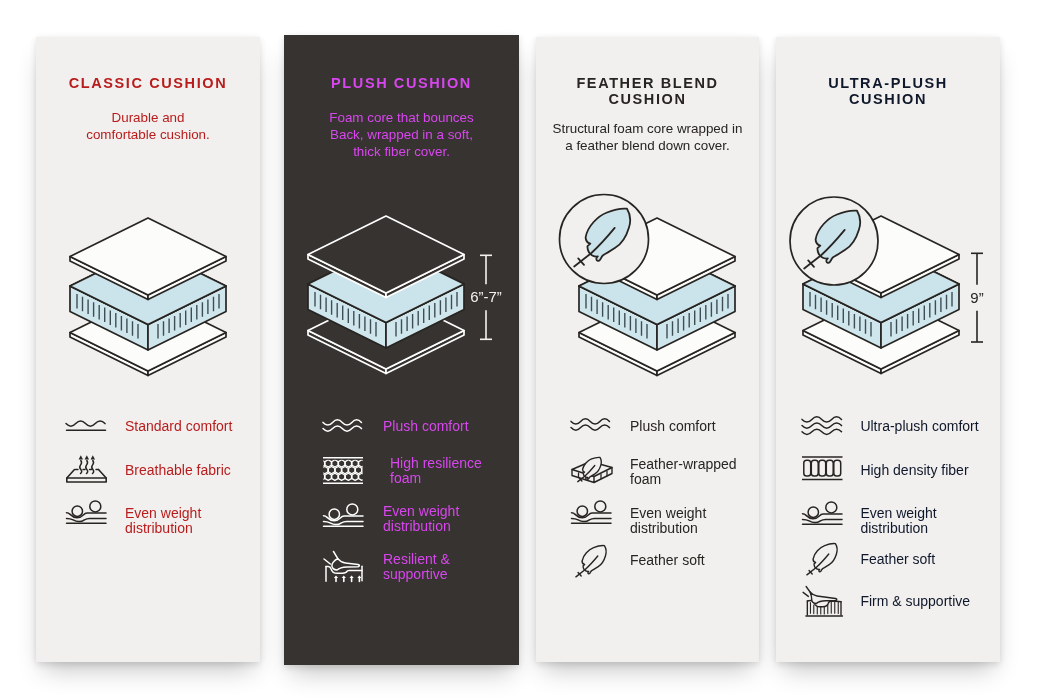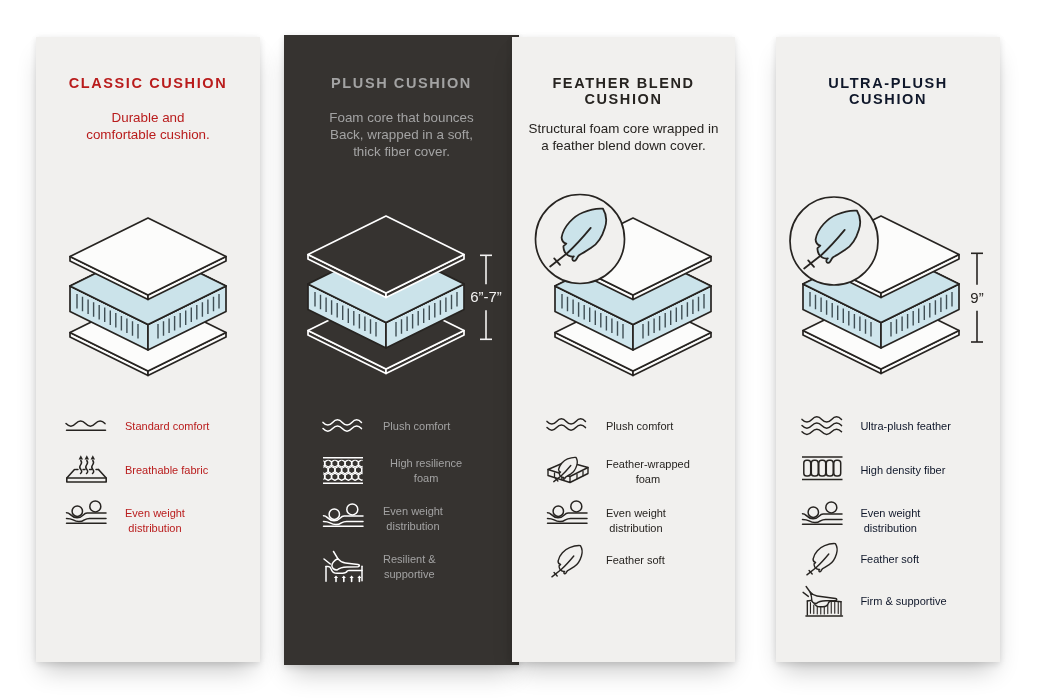--- a/index.html
+++ b/index.html
@@ -1,21 +1,21 @@
 <!DOCTYPE html>
 <html><head><meta charset="utf-8">
 <style>
 * { margin:0; padding:0; box-sizing:border-box; }
 body { width:1049px; height:700px; background:#ffffff; position:relative;
        font-family:"Liberation Sans", sans-serif; overflow:hidden; }
 .card { position:absolute; box-shadow: 0 3px 7px rgba(0,0,0,0.09), 0 14px 24px -7px rgba(0,0,0,0.24), 0 0 7px rgba(0,0,0,0.045); }
 .title { position:absolute; width:100%; text-align:center; font-weight:bold;
          font-size:14.5px; line-height:15.4px; letter-spacing:1.6px; }
 .desc  { position:absolute; width:100%; text-align:center; font-size:13.4px; line-height:17.2px; }
-.rtext { position:absolute; font-size:11px; line-height:15px; white-space:nowrap;text-align:center; }
+.rtext { position:absolute; font-size:14px; line-height:15px; white-space:nowrap; }
 svg    { position:absolute; overflow:visible; }
 </style></head>
 <body>
 <div class="card" style="left:36px;top:37px;width:224px;height:625px;background:#f1f0ee;color:#b91c1c">
 <div class="title" style="top:39.3px">CLASSIC CUSHION</div>
 <div class="desc" style="top:72.1px">Durable and<br>comfortable cushion.</div>
 <svg style="left:-8.5px;top:151.0px" width="250" height="195" viewBox="0 0 250 195">
 <path d="M42,144.5 L120,183.0 L120,187.5 L42,149.0 Z" fill="#fcfcfb" stroke="#272421" stroke-width="1.7" stroke-linejoin="round"></path>
 <path d="M198,144.5 L120,183.0 L120,187.5 L198,149.0 Z" fill="#fcfcfb" stroke="#272421" stroke-width="1.7" stroke-linejoin="round"></path>
 <path d="M120,106 L198,144.5 L120,183.0 L42,144.5 Z" fill="#fcfcfb" stroke="#272421" stroke-width="1.7" stroke-linejoin="round"></path>
@@ -53,21 +53,21 @@
       <g transform="translate(0,0)" fill="none" stroke="#272421" stroke-width="1.5" stroke-linecap="round">
 <circle cx="11.3" cy="11.2" r="5.2"></circle>
 <circle cx="29.3" cy="6.4" r="5.5"></circle>
 <path d="M0.5,12.8 q2,0 3.6,1.6 q3.2,3.2 6.8,3.3 q3.6,0.1 6.4,-2.8 q1.8,-1.8 3.8,-1.8 L40,13.1"></path>
 <path d="M0.5,18.4 q4,0 6.6,1.5 q2.9,1.7 5.9,1.7 q3,0 5.4,-1.7 q2.4,-1.5 5.1,-1.5 L40,18.4"></path>
 <path d="M0.5,23.3 H40"></path>
 </g>
     </svg>
 <div class="rtext" style="left:89.0px;top:469.3px">Even weight<br>distribution</div>
 </div>
-<div class="card" style="left:284px;top:35px;width:235px;height:630px;background:#363330;color:#a3a3a3">
+<div class="card" style="left:284px;top:35px;width:235px;height:630px;background:#363330;color:#d946ef">
 <div class="title" style="top:41.3px">PLUSH CUSHION</div>
 <div class="desc" style="top:73.8px">Foam core that bounces<br>Back, wrapped in a soft,<br>thick fiber cover.</div>
 <svg style="left:-18.3px;top:150.7px" width="250" height="195" viewBox="0 0 250 195">
 <path d="M42,144.5 L120,183.0 L120,187.5 L42,149.0 Z" fill="#363330" stroke="#ffffff" stroke-width="1.7" stroke-linejoin="round"></path>
 <path d="M198,144.5 L120,183.0 L120,187.5 L198,149.0 Z" fill="#363330" stroke="#ffffff" stroke-width="1.7" stroke-linejoin="round"></path>
 <path d="M120,106 L198,144.5 L120,183.0 L42,144.5 Z" fill="#363330" stroke="#ffffff" stroke-width="1.7" stroke-linejoin="round"></path>
 <path d="M42,98.0 L120,136.5 L120,162.0 L42,123.5 Z" fill="#cfe6ed" stroke="#272421" stroke-width="1.7" stroke-linejoin="round"></path>
 <path d="M198,98.0 L120,136.5 L120,162.0 L198,123.5 Z" fill="#cfe6ed" stroke="#272421" stroke-width="1.7" stroke-linejoin="round"></path>
 <path d="M120,59.5 L198,98.0 L120,136.5 L42,98.0 Z" fill="#cfe6ed" stroke="#272421" stroke-width="1.7" stroke-linejoin="round"></path>
 <path d="M49.0,106.0 v14.5 M191.0,106.0 v14.5 M54.5,108.7 v14.5 M185.5,108.7 v14.5 M60.1,111.4 v14.5 M179.9,111.4 v14.5 M65.6,114.2 v14.5 M174.4,114.2 v14.5 M71.2,116.9 v14.5 M168.8,116.9 v14.5 M76.7,119.6 v14.5 M163.3,119.6 v14.5 M82.3,122.4 v14.5 M157.7,122.4 v14.5 M87.8,125.1 v14.5 M152.2,125.1 v14.5 M93.4,127.9 v14.5 M146.6,127.9 v14.5 M98.9,130.6 v14.5 M141.1,130.6 v14.5 M104.5,133.3 v14.5 M135.5,133.3 v14.5 M110.0,136.1 v14.5 M130.0,136.1 v14.5" stroke="#3f4e54" stroke-width="1.4" fill="none"></path>
@@ -140,21 +140,21 @@
 <path d="M3,16.6 L5.2,16.6 C7,16.6 7.6,17.4 8.1,18.9 C9,21.7 11.1,23.3 14.1,23.3 L19.6,23.3 C22.1,23.3 23.6,22.4 24.4,20.9 L26.1,20.4 L39,20.6"></path>
 <path d="M1,9 L7.3,14"></path>
 <path d="M10.5,1.5 L14.8,8.6"></path>
 <path d="M14.8,8.6 C17,11.3 19.5,12.6 22.5,13 L35,14.5 C36.8,14.7 36.9,16.4 35,16.7 L24,16.9 C19,17.1 15.5,18.6 14,20 C10.8,19.9 8.7,18 8.9,15.3 C9.1,12.5 11.5,10.3 14.8,8.6 Z" fill="#363330"></path>
 <path d="M13,27.8 V31.5 M20.8,27.8 V31.5 M28.6,27.8 V31.5 M36.4,27.8 V31.5" stroke-width="1.6"></path>
 <path d="M10.9,28.1 L13,25.6 L15.1,28.1 Z M18.7,28.1 L20.8,25.6 L22.9,28.1 Z M26.5,28.1 L28.6,25.6 L30.7,28.1 Z M34.3,28.1 L36.4,25.6 L38.5,28.1 Z" fill="#ffffff" stroke="none"></path>
 </g>
     </svg>
 <div class="rtext" style="left:99.0px;top:517.4px">Resilient &amp;<br>supportive</div>
 </div>
-<div class="card" style="left:512px;top:37px;width:223px;height:625px;background:#f1f0ee;color:#272421">
+<div class="card" style="left:536px;top:37px;width:223px;height:625px;background:#f1f0ee;color:#272421">
 <div class="title" style="top:39.3px">FEATHER BLEND<br>CUSHION</div>
 <div class="desc" style="top:82.9px">Structural foam core wrapped in<br>a feather blend down cover.</div>
 <svg style="left:1.0px;top:150.9px" width="250" height="195" viewBox="0 0 250 195">
 <path d="M42,144.5 L120,183.0 L120,187.5 L42,149.0 Z" fill="#fcfcfb" stroke="#272421" stroke-width="1.7" stroke-linejoin="round"></path>
 <path d="M198,144.5 L120,183.0 L120,187.5 L198,149.0 Z" fill="#fcfcfb" stroke="#272421" stroke-width="1.7" stroke-linejoin="round"></path>
 <path d="M120,106 L198,144.5 L120,183.0 L42,144.5 Z" fill="#fcfcfb" stroke="#272421" stroke-width="1.7" stroke-linejoin="round"></path>
 <path d="M42,98.0 L120,136.5 L120,162.0 L42,123.5 Z" fill="#cfe6ed" stroke="#272421" stroke-width="1.7" stroke-linejoin="round"></path>
 <path d="M198,98.0 L120,136.5 L120,162.0 L198,123.5 Z" fill="#cfe6ed" stroke="#272421" stroke-width="1.7" stroke-linejoin="round"></path>
 <path d="M120,59.5 L198,98.0 L120,136.5 L42,98.0 Z" fill="#cfe6ed" stroke="#272421" stroke-width="1.7" stroke-linejoin="round"></path>
 <path d="M49.0,106.0 v14.5 M191.0,106.0 v14.5 M54.5,108.7 v14.5 M185.5,108.7 v14.5 M60.1,111.4 v14.5 M179.9,111.4 v14.5 M65.6,114.2 v14.5 M174.4,114.2 v14.5 M71.2,116.9 v14.5 M168.8,116.9 v14.5 M76.7,119.6 v14.5 M163.3,119.6 v14.5 M82.3,122.4 v14.5 M157.7,122.4 v14.5 M87.8,125.1 v14.5 M152.2,125.1 v14.5 M93.4,127.9 v14.5 M146.6,127.9 v14.5 M98.9,130.6 v14.5 M141.1,130.6 v14.5 M104.5,133.3 v14.5 M135.5,133.3 v14.5 M110.0,136.1 v14.5 M130.0,136.1 v14.5" stroke="#3f4e54" stroke-width="1.4" fill="none"></path>
@@ -236,21 +236,21 @@
 </g>
 <text x="216" y="116.65" fill="#272421" font-size="15" text-anchor="middle" font-family="Liberation Sans, sans-serif">9”</text>
 </svg>
 <svg style="left:25.6px;top:379.1px" width="41" height="20" viewBox="0 0 41 20">
       <g transform="translate(0,3.4)" fill="none" stroke="#272421" stroke-width="1.5" stroke-linecap="round">
         <path d="M0,0.0 q4.94,5.2 9.88,0 q4.94,-5.2 9.88,0 q4.94,5.2 9.88,0 q4.94,-5.2 9.88,0"></path>
         <path d="M0,6.2 q4.94,5.2 9.88,0 q4.94,-5.2 9.88,0 q4.94,5.2 9.88,0 q4.94,-5.2 9.88,0"></path>
         <path d="M0,12.4 q4.94,5.2 9.88,0 q4.94,-5.2 9.88,0 q4.94,5.2 9.88,0 q4.94,-5.2 9.88,0"></path>
       </g>
     </svg>
-<div class="rtext" style="left:84.4px;top:381.5px">Ultra-plush feather</div>
+<div class="rtext" style="left:84.4px;top:381.5px">Ultra-plush comfort</div>
 <svg style="left:25.6px;top:419.1px" width="41" height="25" viewBox="0 0 41 25">
       <g transform="translate(0,0)" fill="none" stroke="#272421" stroke-width="1.5">
 <path d="M0,1 H40.5"></path>
 <path d="M0,23.4 H40.5"></path>
 <rect x="1.8" y="4.3" width="6.9" height="15.8" rx="2.8"></rect>
 <rect x="9.3" y="4.3" width="6.9" height="15.8" rx="2.8"></rect>
 <rect x="16.8" y="4.3" width="6.9" height="15.8" rx="2.8"></rect>
 <rect x="24.3" y="4.3" width="6.9" height="15.8" rx="2.8"></rect>
 <rect x="31.8" y="4.3" width="6.9" height="15.8" rx="2.8"></rect>
 </g>

